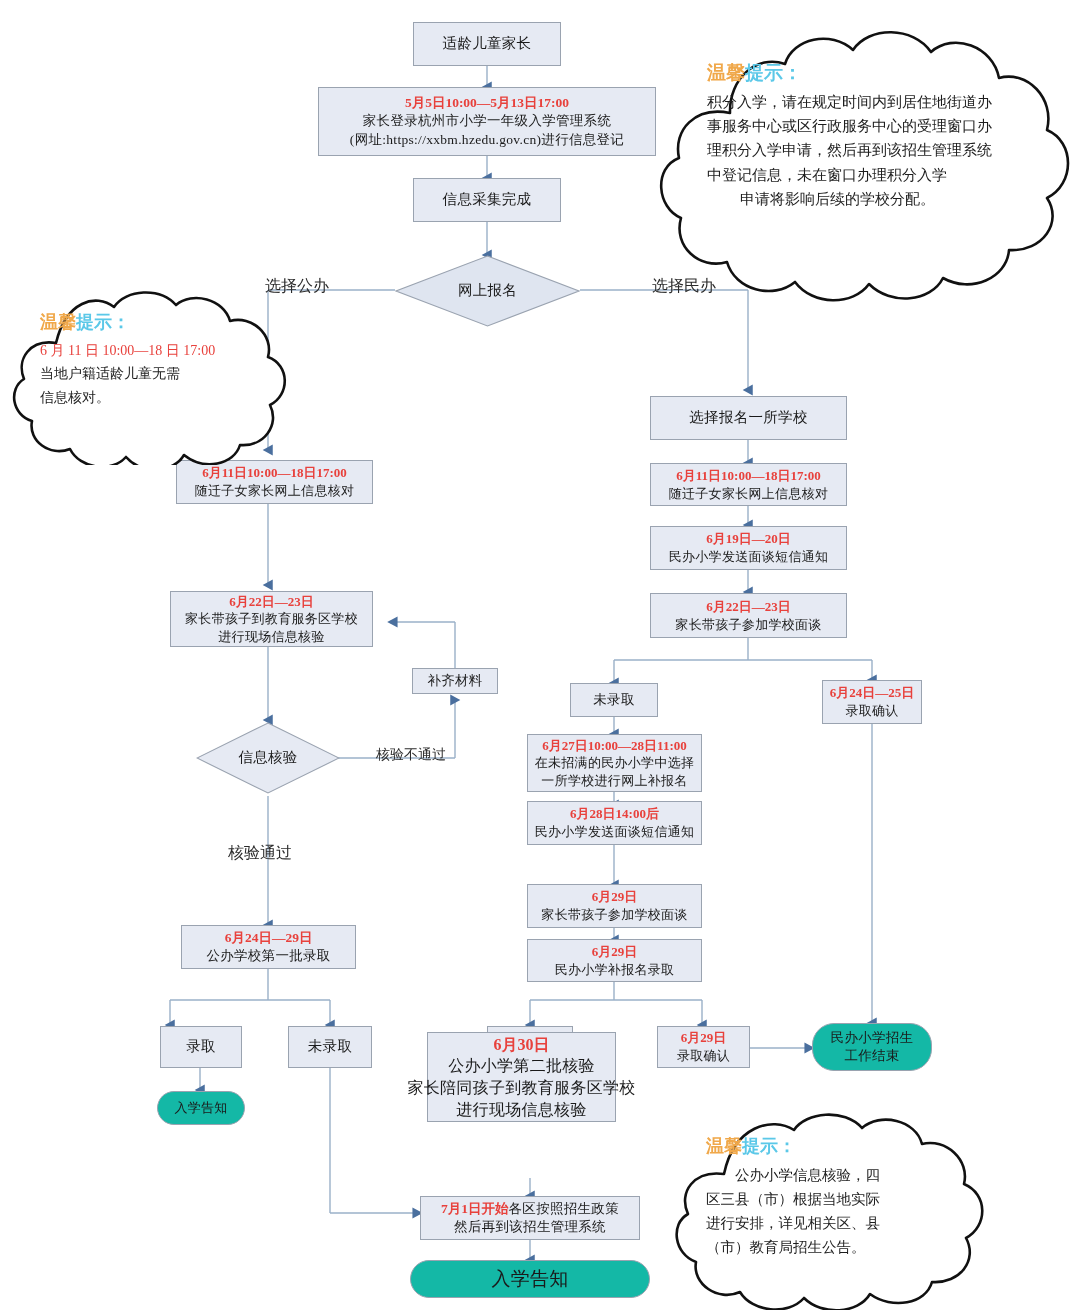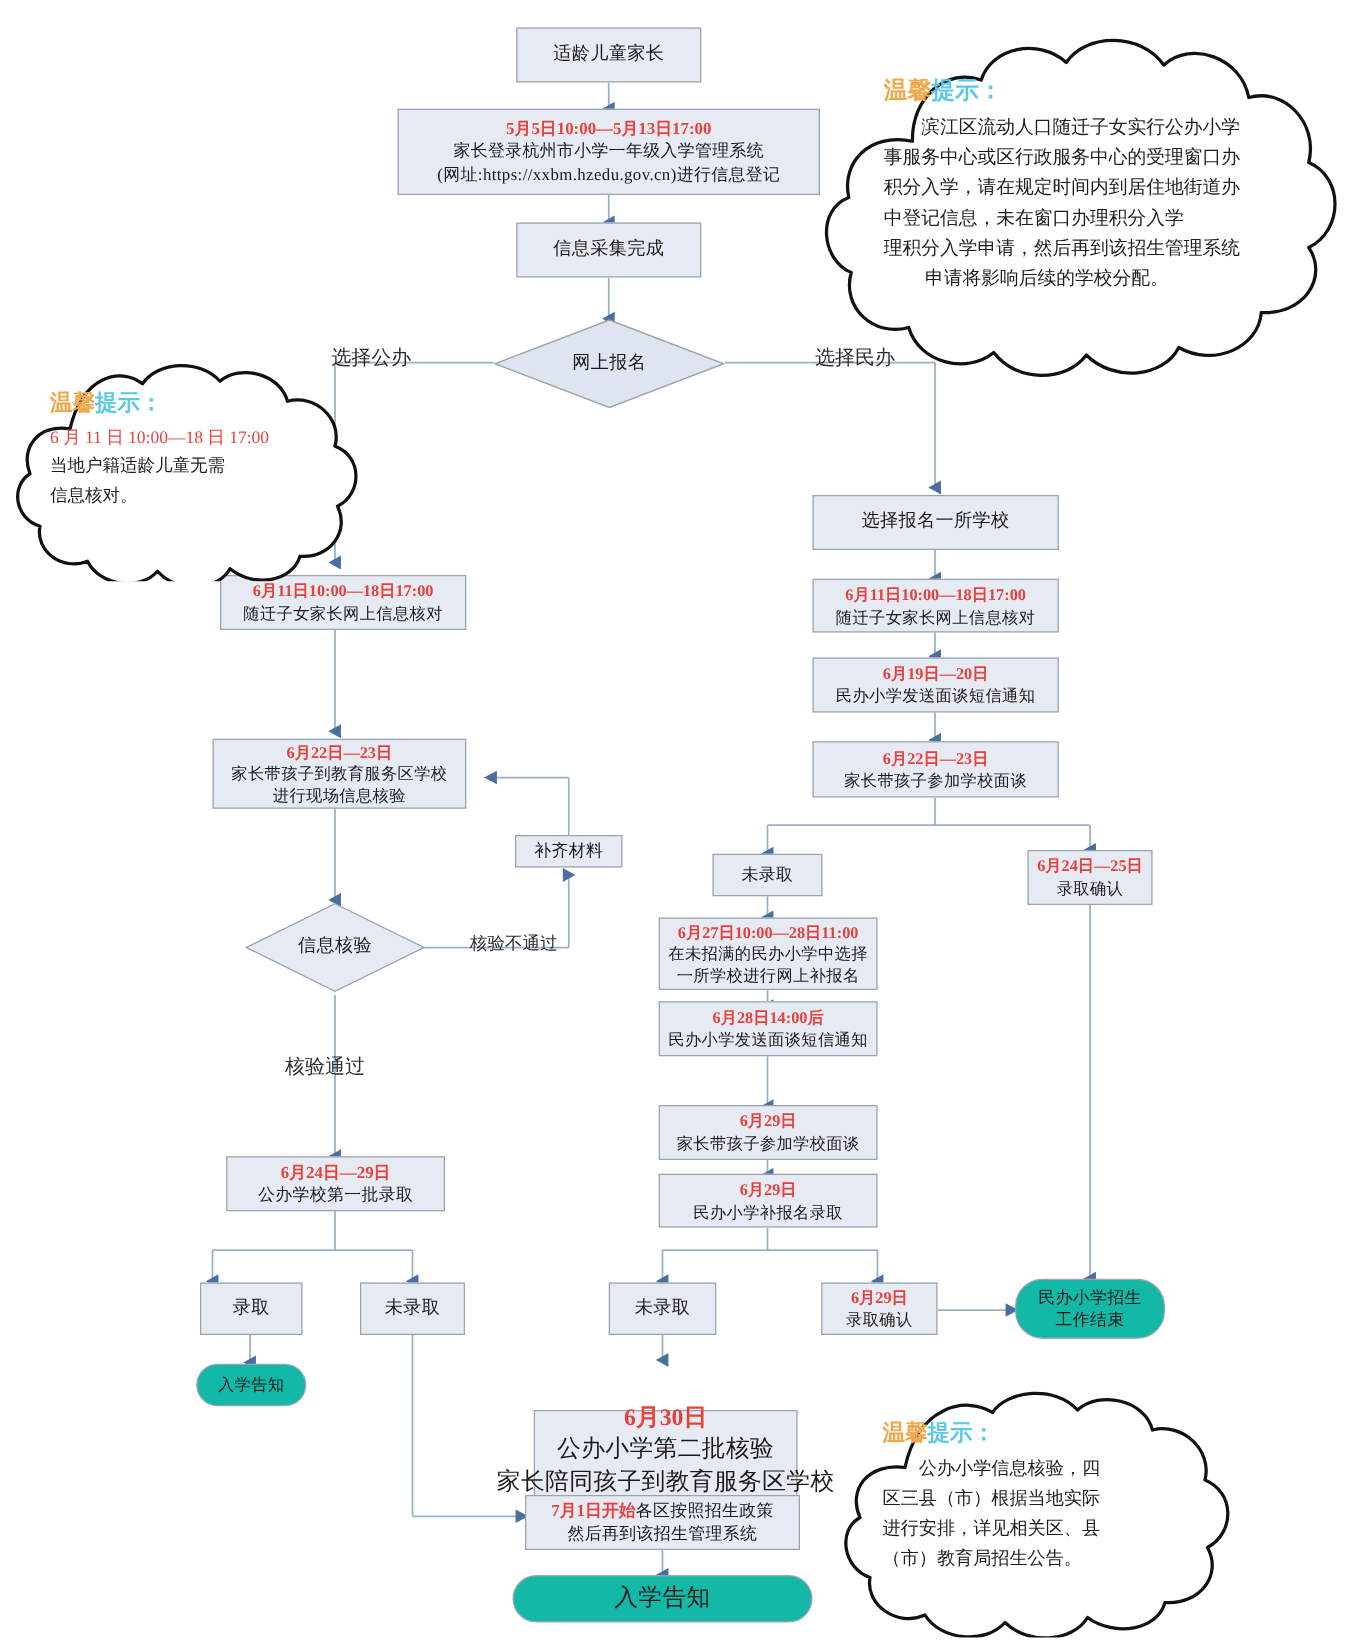--- a/index.html
+++ b/index.html
@@ -260,21 +260,21 @@
   <div class="node" style="left:657px;top:1026px;width:93px;height:42px;font-size:13px;">
     <span class="ln date">6月29日</span>
     <span class="ln">录取确认</span>
   </div>
 
   <div class="node rounded" style="left:812px;top:1023px;width:120px;height:48px;font-size:13.5px;">
     <span class="ln">民办小学招生</span>
     <span class="ln">工作结束</span>
   </div>
 
-  <div class="node" style="left:427px;top:1128px;width:211px;height:90px;font-size:19px;">
+  <div class="node" style="left:427px;top:1032px;width:189px;height:90px;font-size:16px;">
     <span class="ln date">6月30日</span>
     <span class="ln">公办小学第二批核验</span>
     <span class="ln">家长陪同孩子到教育服务区学校</span>
     <span class="ln">进行现场信息核验</span>
   </div>
 
   <div class="node" style="left:420px;top:1196px;width:220px;height:44px;font-size:13.5px;">
     <span class="ln">
       <span class="date inl">7月1日开始</span><span>各区按照招生政策</span>
     </span>
@@ -300,25 +300,24 @@
                C400,80 372,52 344,60
                C338,28 298,14 276,34
                C258,8 214,8 198,32
                C176,12 138,20 130,46
                C102,36 74,60 75,95 Z" fill="#ffffff" stroke="#111111" stroke-width="2.6" stroke-linejoin="round"></path>
     </svg>
     <div class="body" style="left:52px;top:40px;width:330px;">
       <div class="tiptitle">
         <span class="tip-a">温馨</span><span class="tip-b">提示：</span>
       </div>
-      <div class="indent">滨江区流动人口随迁子女实行公办小学</div>
+      <div>积分入学，请在规定时间内到居住地街道办</div>
       <div>事服务中心或区行政服务中心的受理窗口办</div>
-      <div>积分入学，请在规定时间内到居住地街道办</div>
+      <div>理积分入学申请，然后再到该招生管理系统</div>
       <div>中登记信息，未在窗口办理积分入学</div>
-      <div>理积分入学申请，然后再到该招生管理系统</div>
       <div style="text-indent:2.2em;">申请将影响后续的学校分配。</div>
     </div>
   </div>
 
   <div class="cloud" style="left:8px;top:285px;width:292px;height:180px;">
     <svg width="292" height="180" viewBox="0 0 292 180">
       <path d="M48,58
                C22,54 8,74 16,94
                C0,104 4,130 24,136
                C20,156 42,172 62,164

